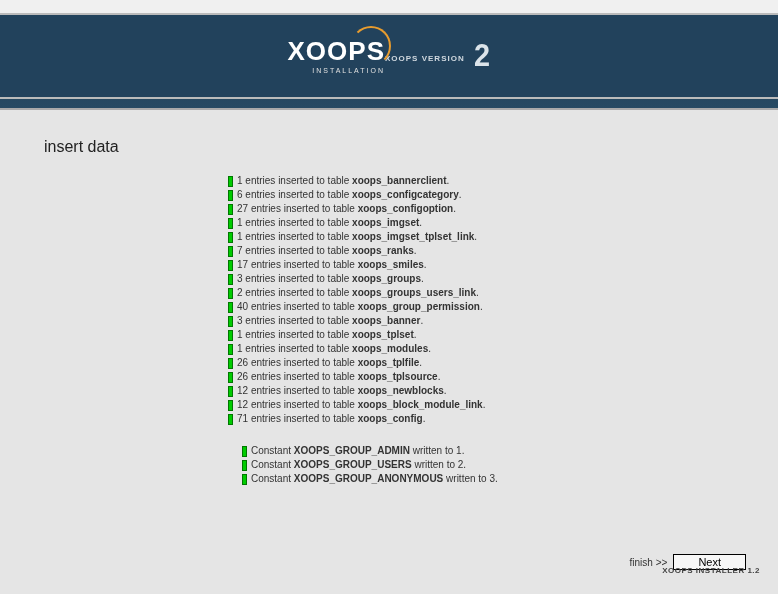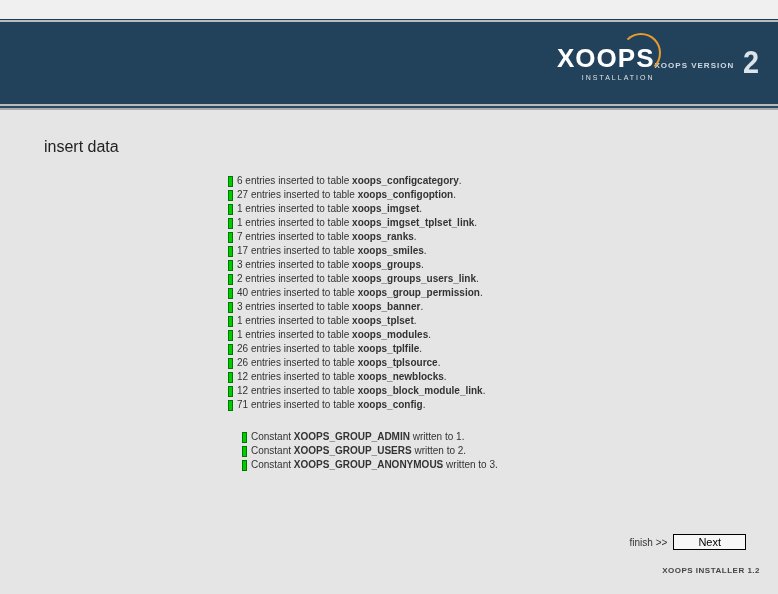--- a/index.html
+++ b/index.html
@@ -12,28 +12,28 @@
     position: relative;
   }
   .header {
     height: 110px;
     background: linear-gradient(to bottom, #f0f0f0 0%, #f0f0f0 18%, #1d3b54 18%, #274a63 100%);
     position: relative;
     border-bottom: 2px solid #aaa;
   }
   .header-band {
     position: absolute;
-    top: 20px;
+    top: 13px;
     left: 0;
     right: 0;
     height: 86px;
     background: #22425c;
     display: flex;
     align-items: center;
-    justify-content: flex-end;
+    justify-content: center;
     padding: 4px 18px;
     border-top: 2px solid #bbb;
     border-bottom: 2px solid #bbb;
   }
   .logo {
     display: flex;
     align-items: flex-end;
     gap: 4px;
   }
   .logo-text {
@@ -110,21 +110,21 @@
     width: 5px;
     height: 11px;
     background: #00cc00;
     margin-right: 4px;
     flex-shrink: 0;
     border:1px solid #070;
   }
   .log-line b { font-weight: bold; }
   .footer-row {
     position: absolute;
-    bottom: 44px;
+    bottom: 24px;
     right: 32px;
     display: flex;
     align-items: center;
     gap: 6px;
     font-size: 10px;
   }
   .finish-label { color: #333; }
   .next-btn {
     border: 1.5px solid #000;
     background: #f7f7f7;
@@ -163,20 +163,24 @@
     </div>
   </div>
 </div>
 
 <div class="content">
   <h1>insert data</h1>
 
   <div class="log-block" id="log1">
       <div class="log-line">
         <span class="indicator"></span>
+        <span>1 entries inserted to table <b>xoops_bannerclient</b>.</span>
+      </div>
+      <div class="log-line">
+        <span class="indicator"></span>
         <span>6 entries inserted to table <b>xoops_configcategory</b>.</span>
       </div>
       <div class="log-line">
         <span class="indicator"></span>
         <span>27 entries inserted to table <b>xoops_configoption</b>.</span>
       </div>
       <div class="log-line">
         <span class="indicator"></span>
         <span>1 entries inserted to table <b>xoops_imgset</b>.</span>
       </div>

